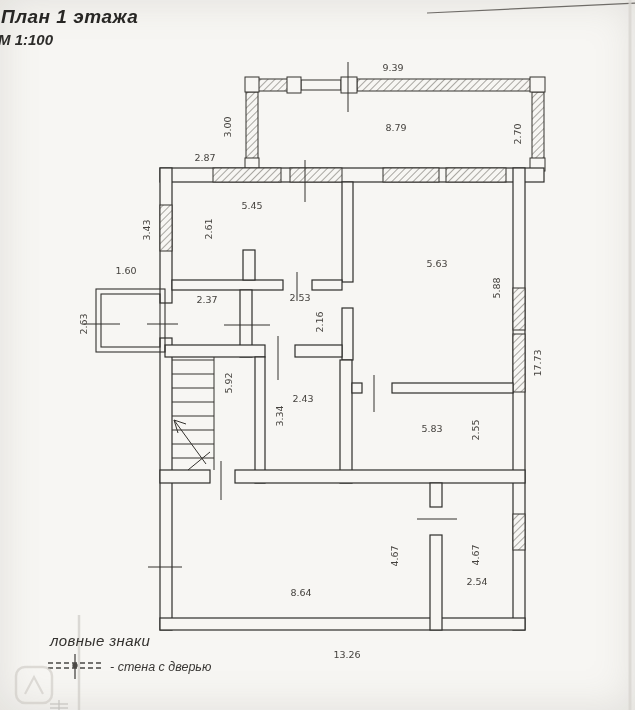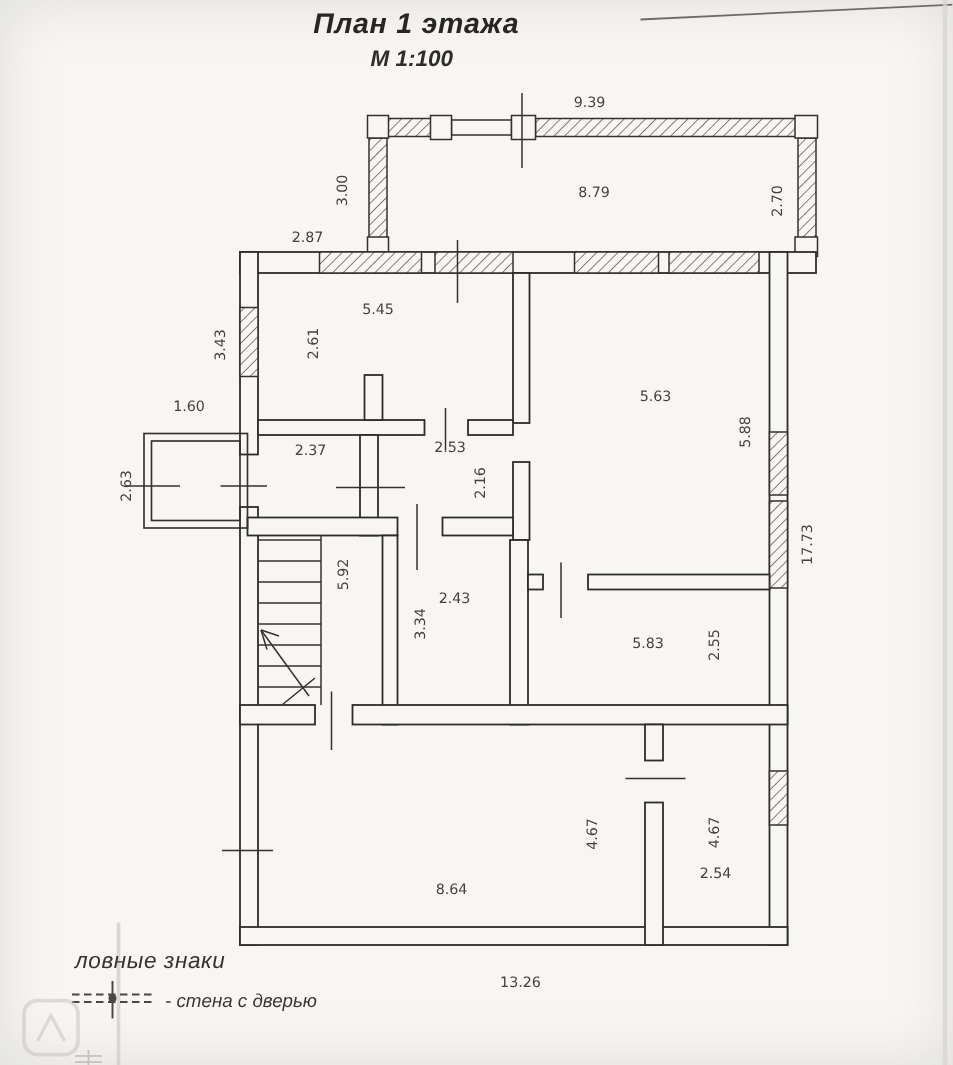--- a/index.html
+++ b/index.html
@@ -6,21 +6,21 @@
   body{
     width:635px;height:710px;
     font-family:"Liberation Sans",sans-serif;
     background:#efede9;
   }
   .page{
     position:relative;width:635px;height:710px;overflow:hidden;
     background:#f7f6f3;
     box-shadow:inset 0 0 40px rgba(120,115,105,.18);
   }
-  .title-block{position:absolute;top:6px;left:0;width:553px;text-align:center;pointer-events:none;}
+  .title-block{position:absolute;top:6px;left:0;width:553px;text-align:left;pointer-events:none;}
   .plan-title{
     font-size:19px;font-weight:700;font-style:italic;color:#272624;
     letter-spacing:.5px;transform:translateX(1px);
   }
   .plan-scale{
     font-size:15px;font-weight:700;font-style:italic;color:#2e2d2b;margin-top:3px;
     transform:translateX(-2px);
   }
   svg.drawing{position:absolute;top:0;left:0;}
   svg text{

